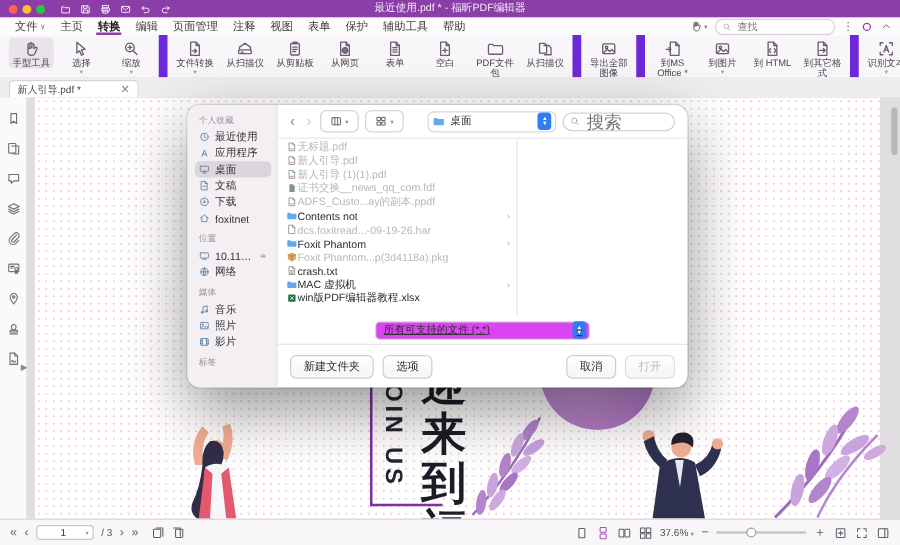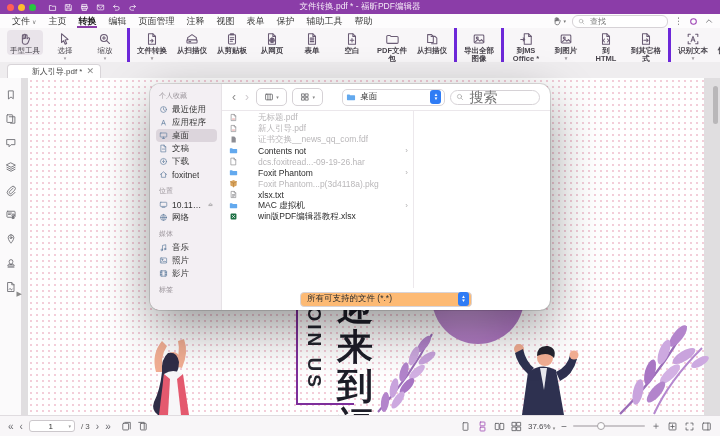--- a/index.html
+++ b/index.html
@@ -29,30 +29,30 @@
   #menu-search .ic{font-size:7px;color:#9a9a9a;}
   #menu-search input{border:none;outline:none;width:100%;font-size:8px;color:#444;background:transparent;font-family:Liberation Serif, serif;}
   #mi-assistant{color:#9b3fb3;font-size:9px;}
   #mi-assistant .ic{stroke-width:1.8;}
   #mi-more{font-size:9px;color:#666;}
 
   
   #ribbon{position:absolute;left:0;top:28px;width:720px;height:34px;background:#f8f6f8;border-bottom:1px solid #dedade;display:flex;align-items:stretch;overflow:hidden;}
   #ribbon-groups{display:flex;align-items:stretch;padding-left:3px;}
   .rgroup{display:flex;align-items:flex-start;padding:2px 2px;}
-  .rgroup + .rgroup{border-left:3px solid #6d28d9;font-weight:bold;}
+  .rgroup + .rgroup{border-left:7px solid #6d28d9;}
   .ritem{display:flex;flex-direction:column;align-items:center;margin:0 2px;padding:2px 3px 0;border-radius:4px;min-width:30px;max-width:52px;cursor:default;}
   .ritem.active{background:#e9e4ea;}
   .ric{font-size:14px;color:#6a5c74;margin-bottom:1px;}
   .rlabel{font-size:7.5px;line-height:8px;color:#49454d;text-align:center;max-width:48px;}
   .rcaret{font-size:5px;color:#9a969a;line-height:5px;margin-top:1px;}
 
   
   #tabbar{position:absolute;left:0;top:62px;width:720px;height:16px;background:#efedef;border-bottom:1px solid #d9d7d9;}
-  #tab-active{position:absolute;left:7px;bottom:0;width:94px;height:14px;background:#fff;border:1px solid #d8d4d8;border-bottom:none;border-radius:4px 4px 0 0;display:flex;align-items:center;padding:0 6px;box-sizing:border-box;text-align:right;}
+  #tab-active{position:absolute;left:7px;bottom:0;width:104px;height:14px;background:#fff;border:1px solid #d8d4d8;border-bottom:none;border-radius:4px 4px 0 0;display:flex;align-items:center;padding:0 6px;box-sizing:border-box;}
   #tab-active .tlabel{flex:1;font-size:8px;color:#474747;white-space:nowrap;overflow:hidden;}
   #tab-active .tclose{font-size:9px;color:#8a8a8a;line-height:9px;margin-left:4px;}
 
   
   #leftrail{position:absolute;left:0;top:78px;width:22px;height:337px;background:#fbfafb;border-right:1px solid #e1dde1;box-sizing:border-box;}
   #rail-icons{display:flex;flex-direction:column;align-items:center;gap:12px;padding-top:11px;}
   .rail-ic{font-size:12px;color:#6f6f75;}
   #rail-expander{position:absolute;right:-1px;top:212px;font-size:7px;color:#8a8a8a;}
 
   
@@ -105,27 +105,27 @@
   #path-select .dic{font-size:10px;}
   #path-label{flex:1;font-size:8.5px;color:#2e2e2e;white-space:nowrap;}
   .stepper{width:11px;height:14px;border-radius:3px;background:#2f7cf5;display:flex;flex-direction:column;align-items:center;justify-content:center;color:#fff;flex:none;}
   .stepper span{font-size:4.5px;line-height:4.5px;}
   #dlg-search{display:flex;align-items:center;gap:3px;width:92px;height:15px;margin-left:auto;margin-right:2px;border:1px solid #d6d2d6;border-radius:8px;background:#fff;padding:0 5px;box-sizing:border-box;}
   #dlg-search .ic{font-size:8px;color:#9a9a9a;flex:none;}
   #dlg-search input{border:none;outline:none;width:100%;font-size:14px;color:#444;background:transparent;font-family:inherit;}
   #file-area{flex:1;position:relative;border-top:1px solid #ebe7eb;overflow:hidden;}
   #file-col-divider{position:absolute;left:191px;top:0;bottom:0;width:1px;background:#ece8ec;}
   #file-list-col{position:absolute;left:0;top:1px;width:191px;}
-  .frow{display:flex;align-items:center;gap:20px;height:11px;padding-left:7px;font-size:8.5px;color:#2c2c2c;white-space:nowrap;}
+  .frow{display:flex;align-items:center;gap:0;height:11px;padding-left:7px;font-size:8.5px;color:#2c2c2c;white-space:nowrap;}
   .frow.dim{color:#b9b7b9;}
   .fic{font-size:9px;color:#8a8a8e;flex:none;}
   .fname{overflow:hidden;text-overflow:ellipsis;}
   .fchev{margin-left:auto;margin-right:5px;font-size:8px;color:#b2b0b2;}
   #format-row{height:22px;display:flex;align-items:center;justify-content:center;}
-  #format-select{display:flex;align-items:center;gap:4px;width:172px;height:15px;border:1px solid #d8d4d8;border-radius:4px;background:#fdba74;padding:0 2px 0 6px;box-sizing:border-box;}
+  #format-select{display:flex;align-items:center;gap:4px;width:172px;height:15px;border:1px solid #d8d4d8;border-radius:4px;background:#d946ef;padding:0 2px 0 6px;box-sizing:border-box;text-decoration:underline;}
   #format-label{flex:1;font-size:8.5px;color:#2e2e2e;white-space:nowrap;}
   #btn-row{height:34px;border-top:1px solid #e8e4e8;display:flex;align-items:center;padding:0 10px;gap:7px;}
   .dbtn{height:17px;display:flex;align-items:center;padding:0 10px;border:1px solid #d2ced2;border-radius:5px;background:linear-gradient(#fff,#f6f4f6);font-size:9px;color:#2e2e2e;}
   .dbtn.disabled{color:#bab8ba;border-color:#e0dce0;}
   #btn-spacer{flex:1;}
 </style>
 </head>
 <body>
 
 <div id="app">
@@ -165,21 +165,21 @@
             <path d="M3 6.2h6.5a3.3 3.3 0 0 1 0 6.6H6"></path>
           </svg>
         </span>
         <span class="tb-ic">
           <svg class="ic " viewBox="0 0 16 16">
             <path d="M10.5 3.5l2.7 2.7-2.7 2.7"></path>
             <path d="M13 6.2H6.5a3.3 3.3 0 0 0 0 6.6H10"></path>
           </svg>
         </span>
       </span>
-    <span id="win-title">文件转换.pdf * - 福昕PDF编辑器</span>
+    <span id="win-title">最近使用.pdf * - 福昕PDF编辑器</span>
   </div>
 
   <div id="menubar">
     <div id="menu-items">
         <span class="menu-item">
           <span>文件</span>
           <span class="mcaret">∨</span>
         </span>
         <span class="menu-item">
           <span>主页</span>
@@ -672,23 +672,39 @@
             <div class="frow dim">
               <svg class="ic fic" viewBox="0 0 16 16">
                 <path d="M4.5 2.5h4.8L12 5.2v8.3H4.5z"></path>
                 <path d="M9.3 2.5v2.7H12"></path>
                 <path stroke="#d66a6a" d="M6.2 10.8h3.6"></path>
               </svg>
               <span class="fname">新人引导.pdf</span>
             </div>
             <div class="frow dim">
               <svg class="ic fic" viewBox="0 0 16 16">
+                <path d="M4.5 2.5h4.8L12 5.2v8.3H4.5z"></path>
+                <path d="M9.3 2.5v2.7H12"></path>
+                <path stroke="#d66a6a" d="M6.2 10.8h3.6"></path>
+              </svg>
+              <span class="fname">新人引导 (1)(1).pdf</span>
+            </div>
+            <div class="frow dim">
+              <svg class="ic fic" viewBox="0 0 16 16">
                 <path fill="#8d8d93" stroke="none" d="M4.5 2.5h4.8L12 5.2v8.3H4.5z"></path>
               </svg>
               <span class="fname">证书交换__news_qq_com.fdf</span>
+            </div>
+            <div class="frow dim">
+              <svg class="ic fic" viewBox="0 0 16 16">
+                <path d="M4.5 2.5h4.8L12 5.2v8.3H4.5z"></path>
+                <path d="M9.3 2.5v2.7H12"></path>
+                <path stroke="#d66a6a" d="M6.2 10.8h3.6"></path>
+              </svg>
+              <span class="fname">ADFS_Custo...ay的副本.ppdf</span>
             </div>
             <div class="frow">
               <svg class="ic fic" viewBox="0 0 16 16">
                 <path fill="#63a9ee" stroke="none" d="M1.5 4.8c0-.5.4-.9.9-.9h3.1l1.3 1.3h6.8c.5 0 .9.4.9.9v6c0 .5-.4.9-.9.9H2.4c-.5 0-.9-.4-.9-.9z"></path>
               </svg>
               <span class="fname">Contents not</span>
               <span class="fchev">›</span>
             </div>
             <div class="frow dim">
               <svg class="ic fic" viewBox="0 0 16 16">
@@ -709,21 +725,21 @@
                 <path fill="#d9a55f" stroke="none" d="M8 1.8l5.6 2.8v6.8L8 14.2 2.4 11.4V4.6z"></path>
                 <path stroke="#b9833e" d="M2.4 4.6L8 7.4l5.6-2.8M8 7.4v6.8"></path>
               </svg>
               <span class="fname">Foxit Phantom...p(3d4118a).pkg</span>
             </div>
             <div class="frow">
               <svg class="ic fic" viewBox="0 0 16 16">
                 <path d="M4.5 2.5h4.8L12 5.2v8.3H4.5z"></path>
                 <path d="M9.3 2.5v2.7H12M6.2 8h4M6.2 10h4M6.2 12h2.5"></path>
               </svg>
-              <span class="fname">xlsx.txt</span>
+              <span class="fname">crash.txt</span>
             </div>
             <div class="frow">
               <svg class="ic fic" viewBox="0 0 16 16">
                 <path fill="#63a9ee" stroke="none" d="M1.5 4.8c0-.5.4-.9.9-.9h3.1l1.3 1.3h6.8c.5 0 .9.4.9.9v6c0 .5-.4.9-.9.9H2.4c-.5 0-.9-.4-.9-.9z"></path>
               </svg>
               <span class="fname">MAC 虚拟机</span>
               <span class="fchev">›</span>
             </div>
             <div class="frow">
               <svg class="ic fic" viewBox="0 0 16 16">
@@ -736,20 +752,27 @@
         <div id="file-col-divider"></div>
       </div>
       <div id="format-row">
         <span id="format-select">
           <span id="format-label">所有可支持的文件 (*.*)</span>
           <span class="stepper">
               <span>▲</span>
               <span>▼</span>
             </span>
         </span>
+      </div>
+      <div id="btn-row">
+        <span class="dbtn">新建文件夹</span>
+        <span class="dbtn">选项</span>
+        <span id="btn-spacer"></span>
+        <span class="dbtn">取消</span>
+        <span class="dbtn disabled">打开</span>
       </div>
     </div>
   </div>
 
   <div id="statusbar">
     <div id="sb-left">
       <span class="sb-glyph">«</span>
       <span class="sb-glyph">‹</span>
       <span id="page-box">
         <input value="1" style="">

